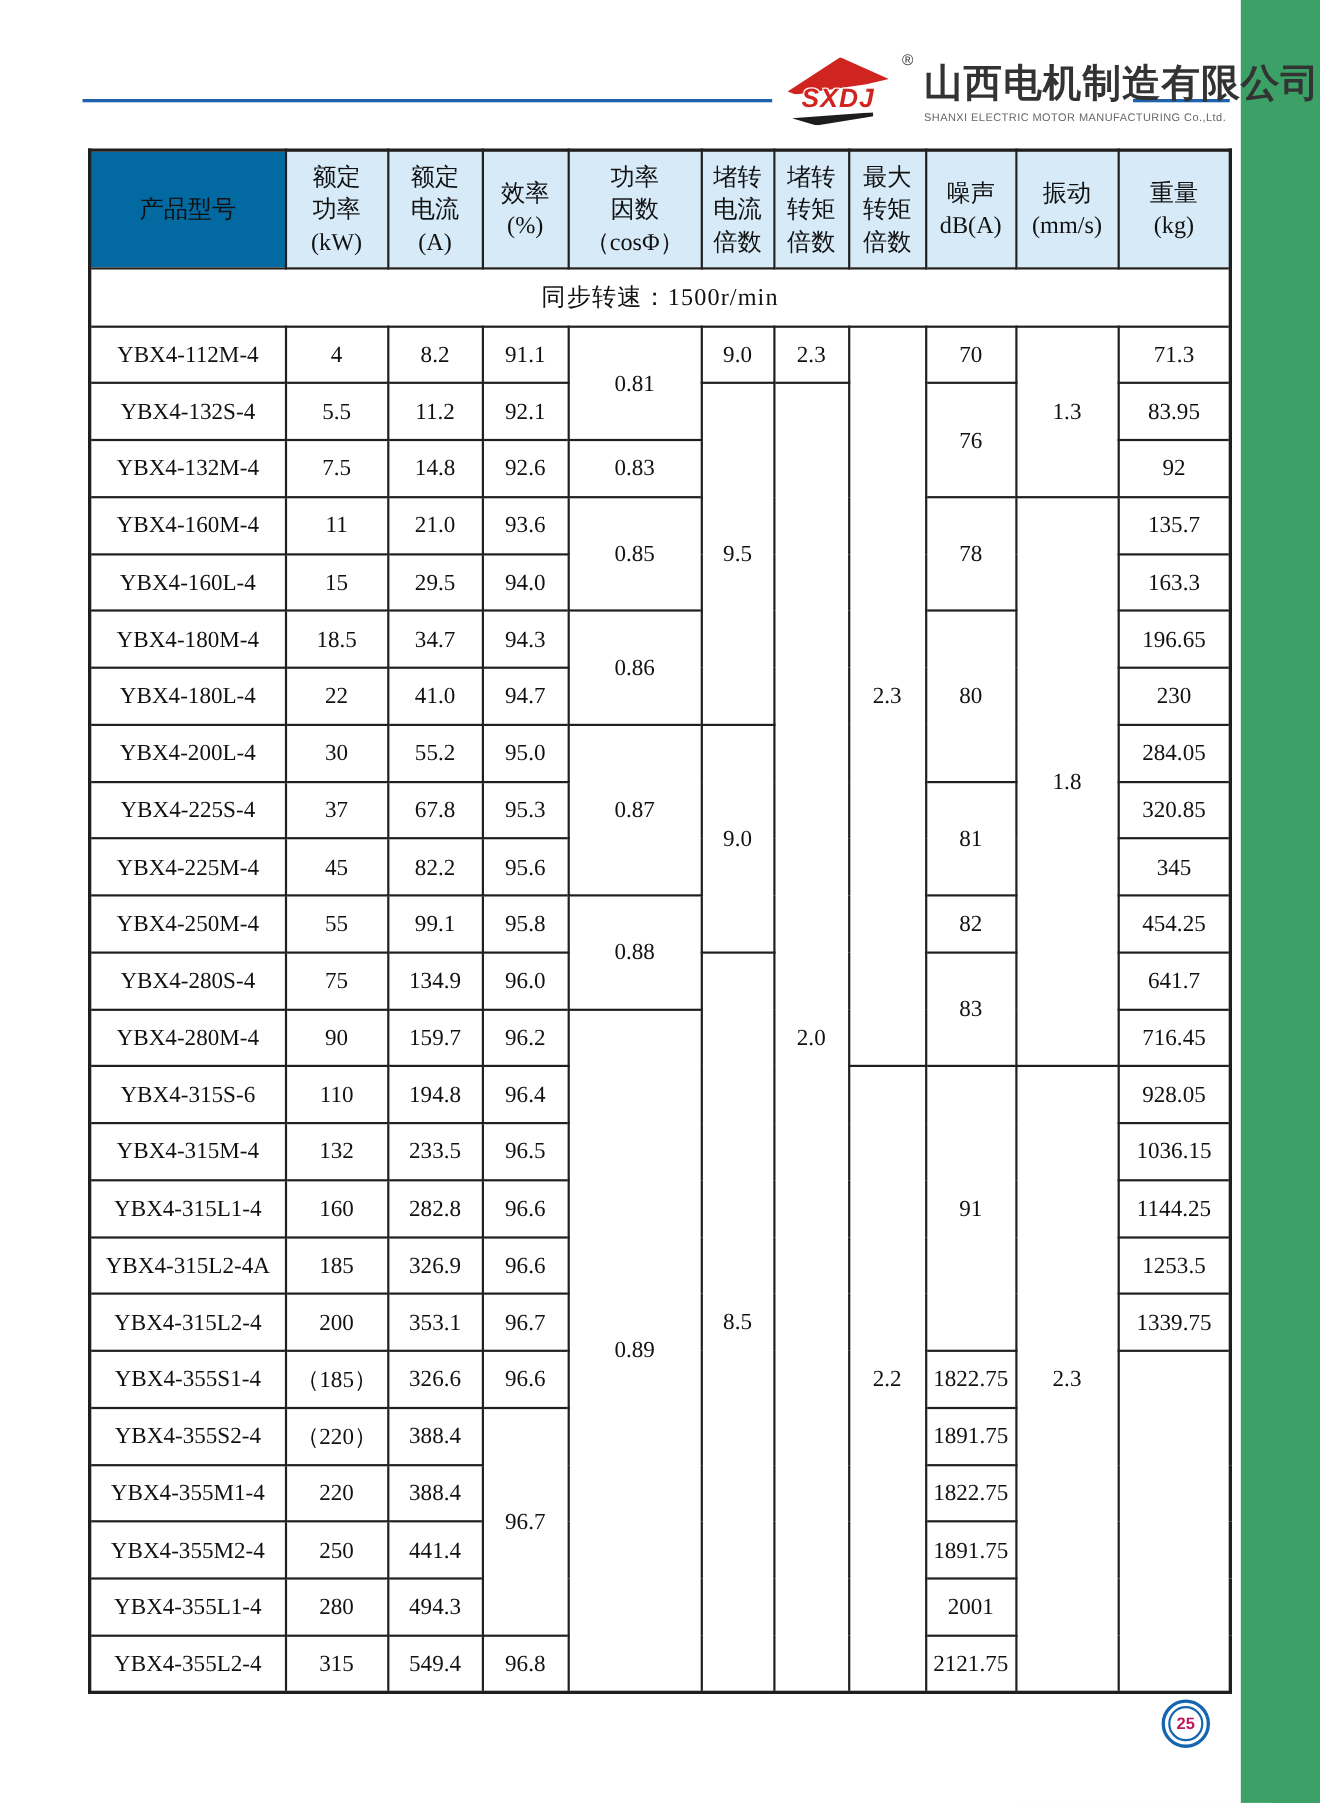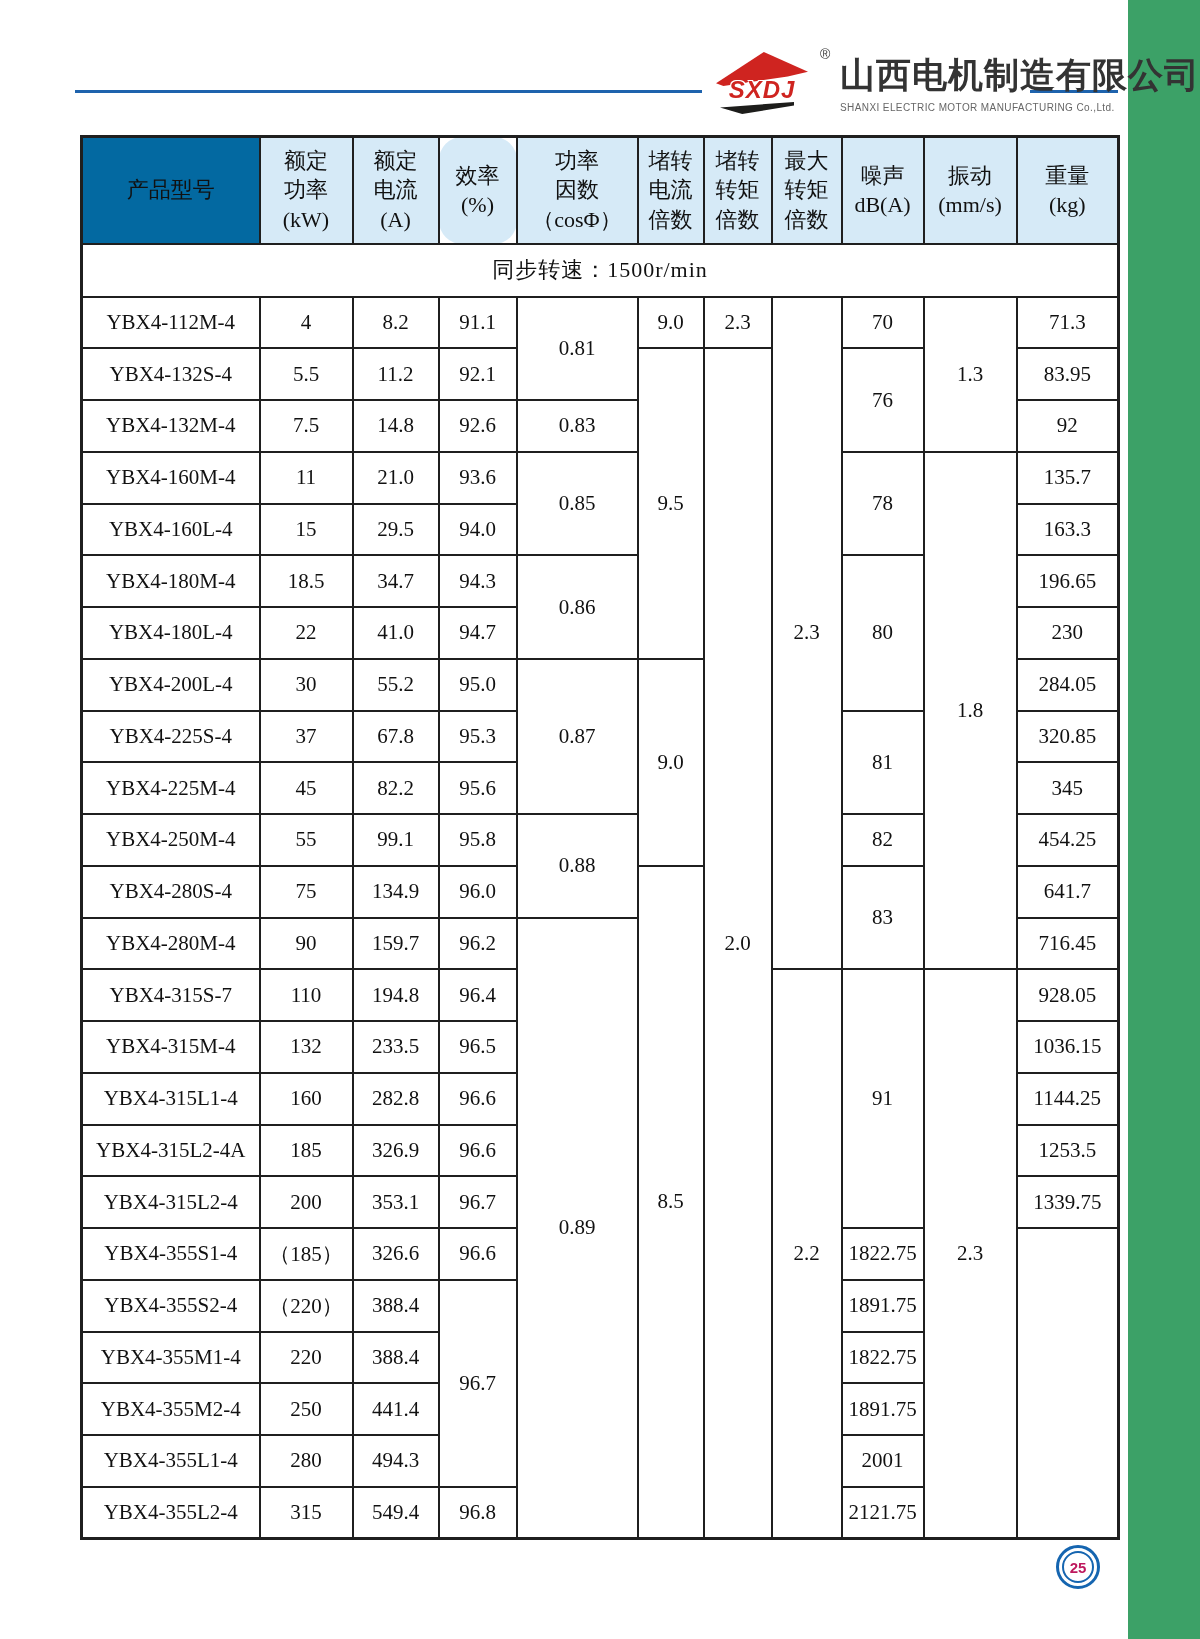--- a/index.html
+++ b/index.html
@@ -98,21 +98,21 @@
           <th style="background: rgb(214, 234, 247);">
             <div>额定</div>
             <div>功率</div>
             <div>(kW)</div>
           </th>
           <th style="background: rgb(214, 234, 247);">
             <div>额定</div>
             <div>电流</div>
             <div>(A)</div>
           </th>
-          <th style="background: rgb(214, 234, 247); border-radius: 23px;">
+          <th style="background: rgb(214, 234, 247);">
             <div>效率</div>
             <div>(%)</div>
           </th>
           <th style="background: rgb(214, 234, 247);">
             <div>功率</div>
             <div>因数</div>
             <div>（cosΦ）</div>
           </th>
           <th style="background: rgb(214, 234, 247);">
             <div>堵转</div>
@@ -255,21 +255,21 @@
         </tr>
         <tr>
           <td>YBX4-280M-4</td>
           <td>90</td>
           <td>159.7</td>
           <td>96.2</td>
           <td rowspan="12">0.89</td>
           <td>716.45</td>
         </tr>
         <tr>
-          <td>YBX4-315S-7</td>
+          <td>YBX4-315S-6</td>
           <td>110</td>
           <td>194.8</td>
           <td>96.4</td>
           <td rowspan="11">2.2</td>
           <td rowspan="5">91</td>
           <td rowspan="11">2.3</td>
           <td>928.05</td>
         </tr>
         <tr>
           <td>YBX4-315M-4</td>

